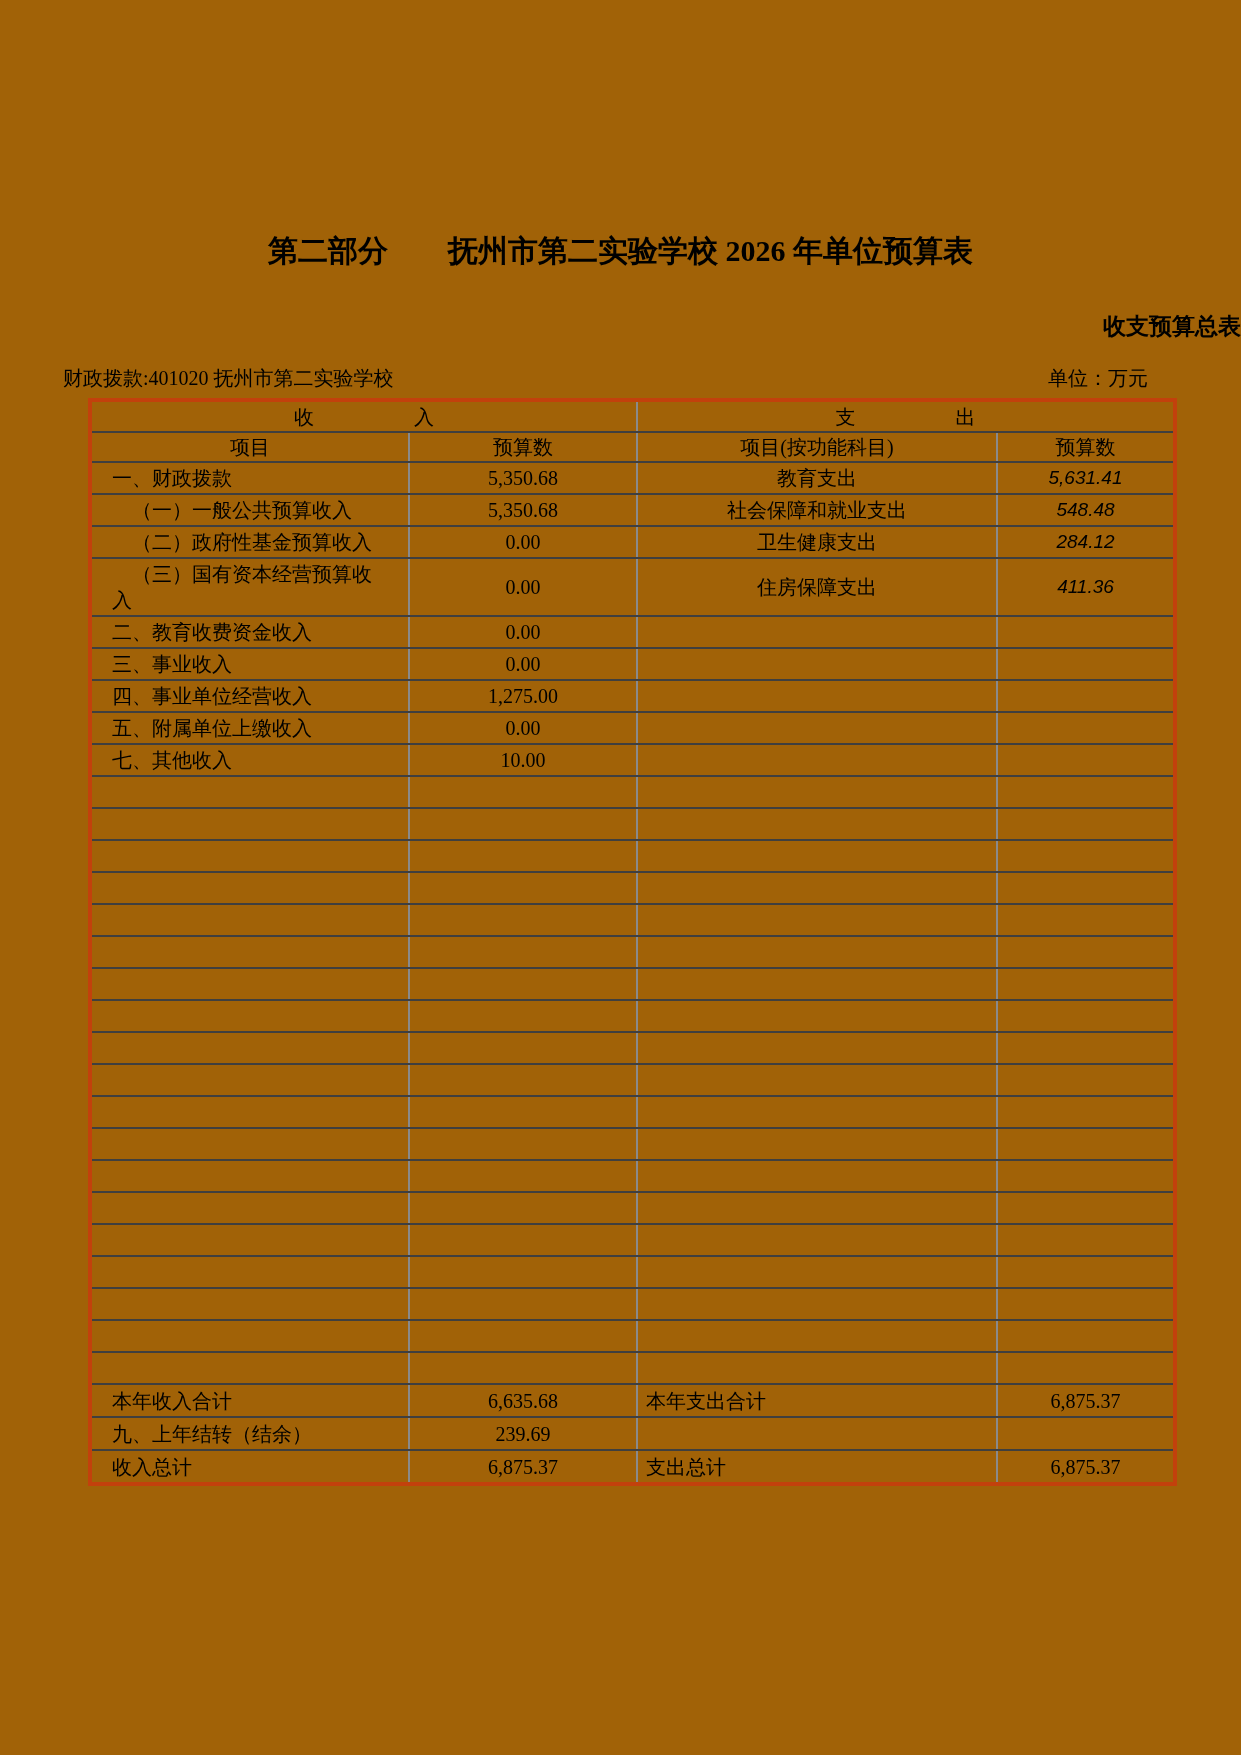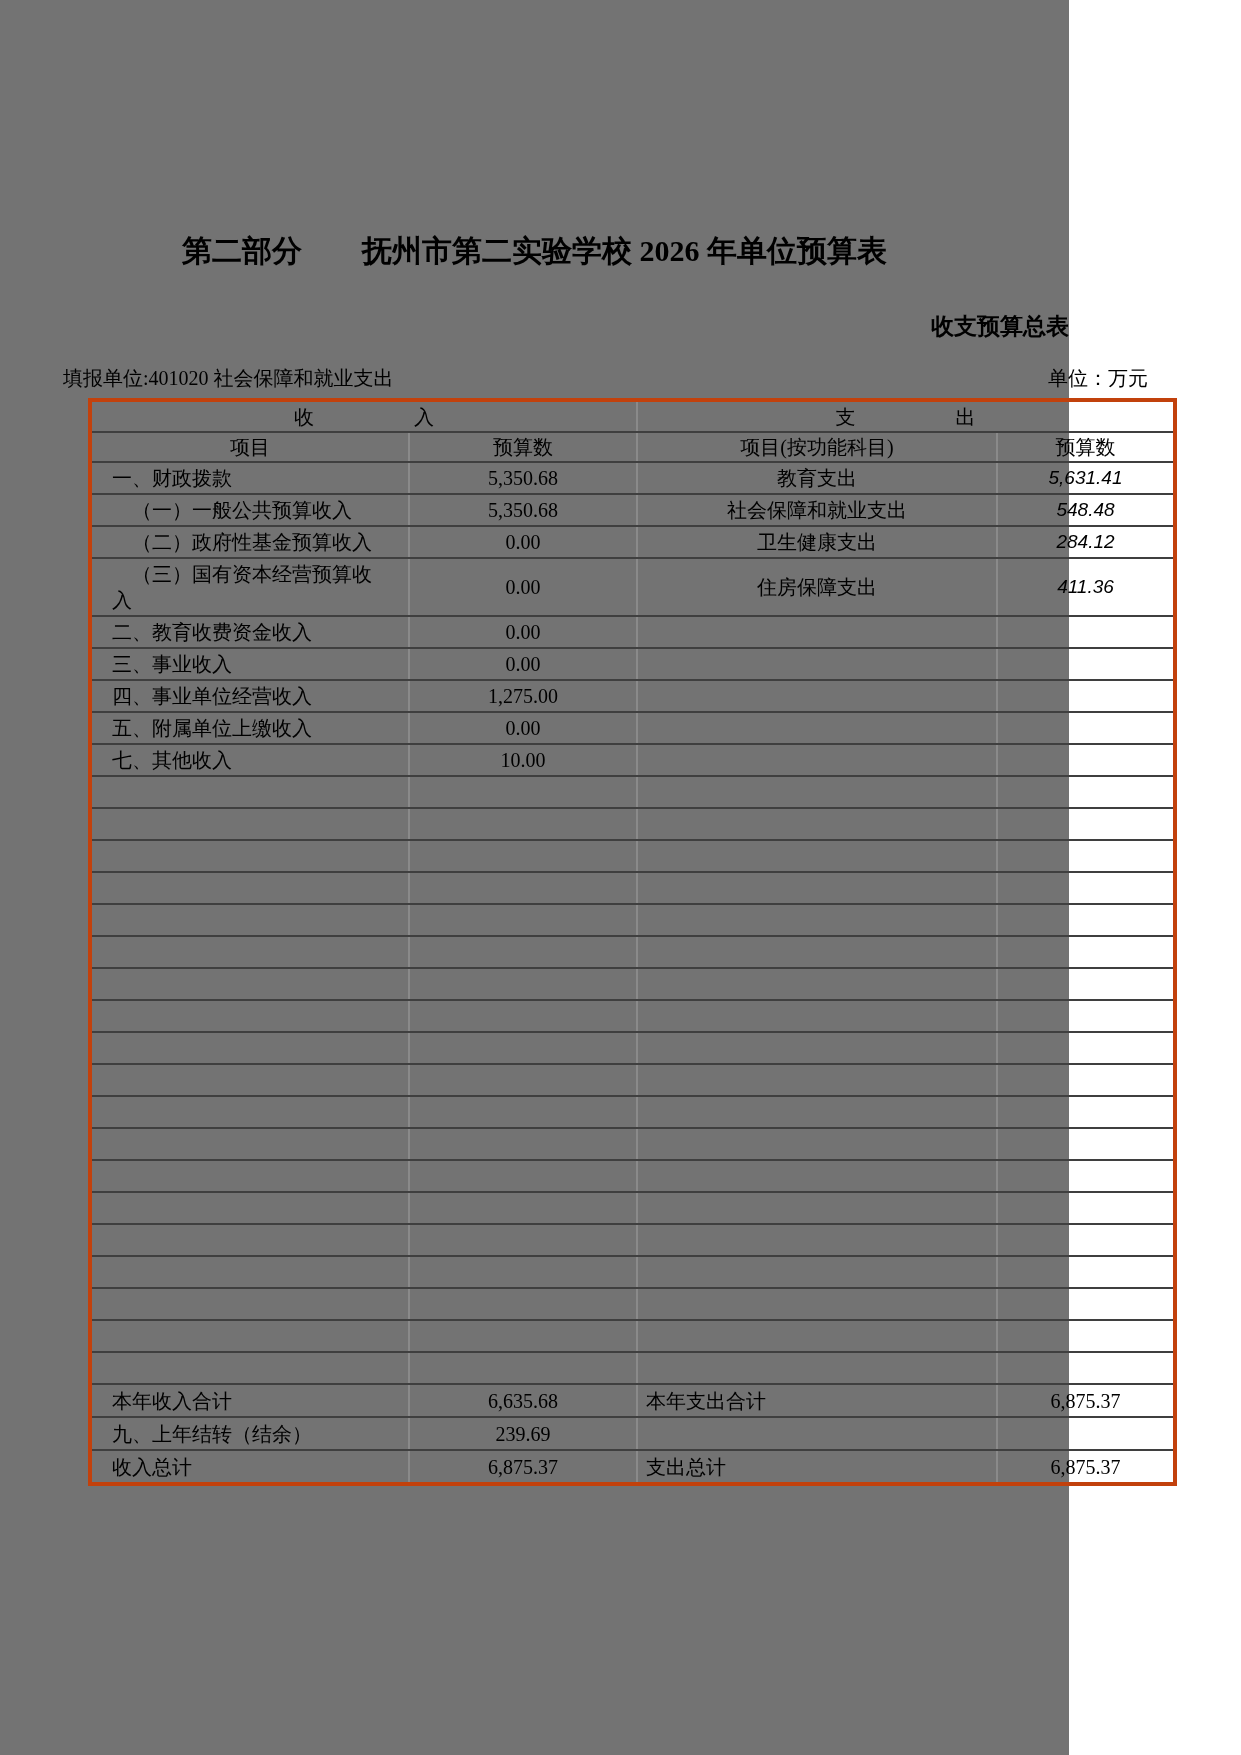--- a/index.html
+++ b/index.html
@@ -1,19 +1,19 @@
 <!DOCTYPE html>
 <html><head>
 <meta charset="utf-8">
 <style>
   html,body { margin:0; padding:0; background:#ffffff; }
   .page {
     position:relative;
-    width:1069px; height:1755px;
-    background:#737373;
+    width:1241px; height:1755px;
+    background:#a16207;
     box-sizing:border-box;
     padding-top:230px;
     font-family:"Liberation Serif","DejaVu Serif",serif;
     color:#000;
   }
   .title {
     margin:0;
     text-align:center;
     font-size:30px;
     font-weight:bold;
@@ -77,21 +77,21 @@
 </head>
 <body>
 
 <div class="page">
 
   <h1 class="title">第二部分　　抚州市第二实验学校 2026 年单位预算表</h1>
 
   <h2 class="subtitle">收支预算总表</h2>
 
   <div class="meta">
-    <span>填报单位:401020 社会保障和就业支出</span>
+    <span>财政拨款:401020 抚州市第二实验学校</span>
     <span>单位：万元</span>
   </div>
 
   <table class="budget">
     <colgroup>
       <col class="w1">
         <col class="w2">
         <col class="w3">
         <col class="w4">
     </colgroup>

